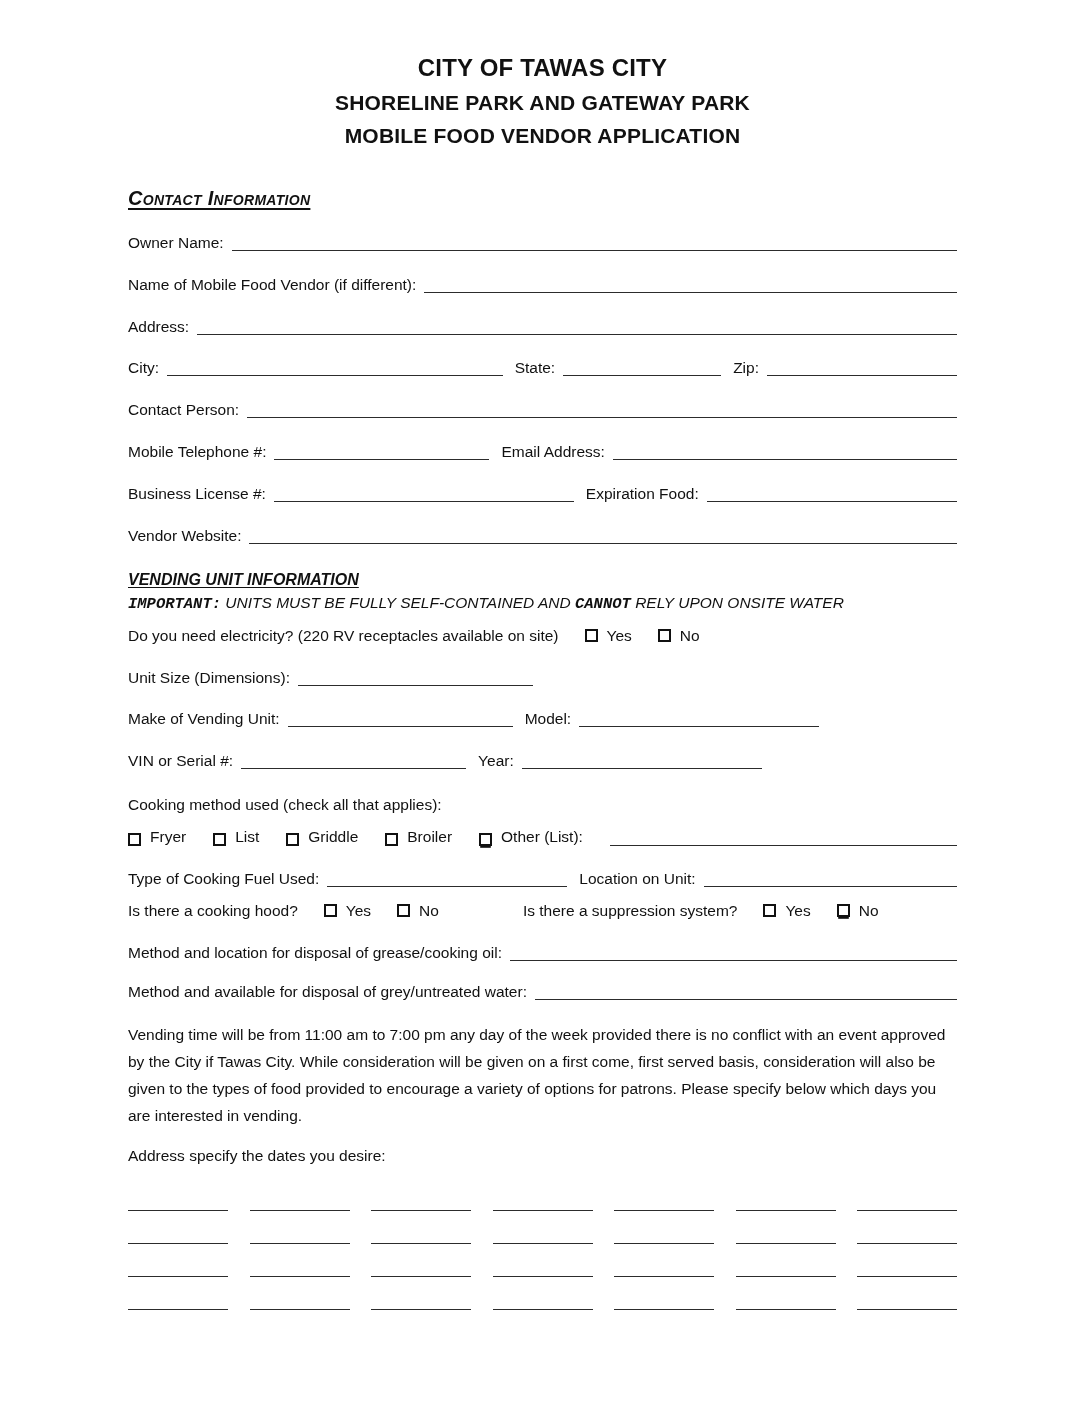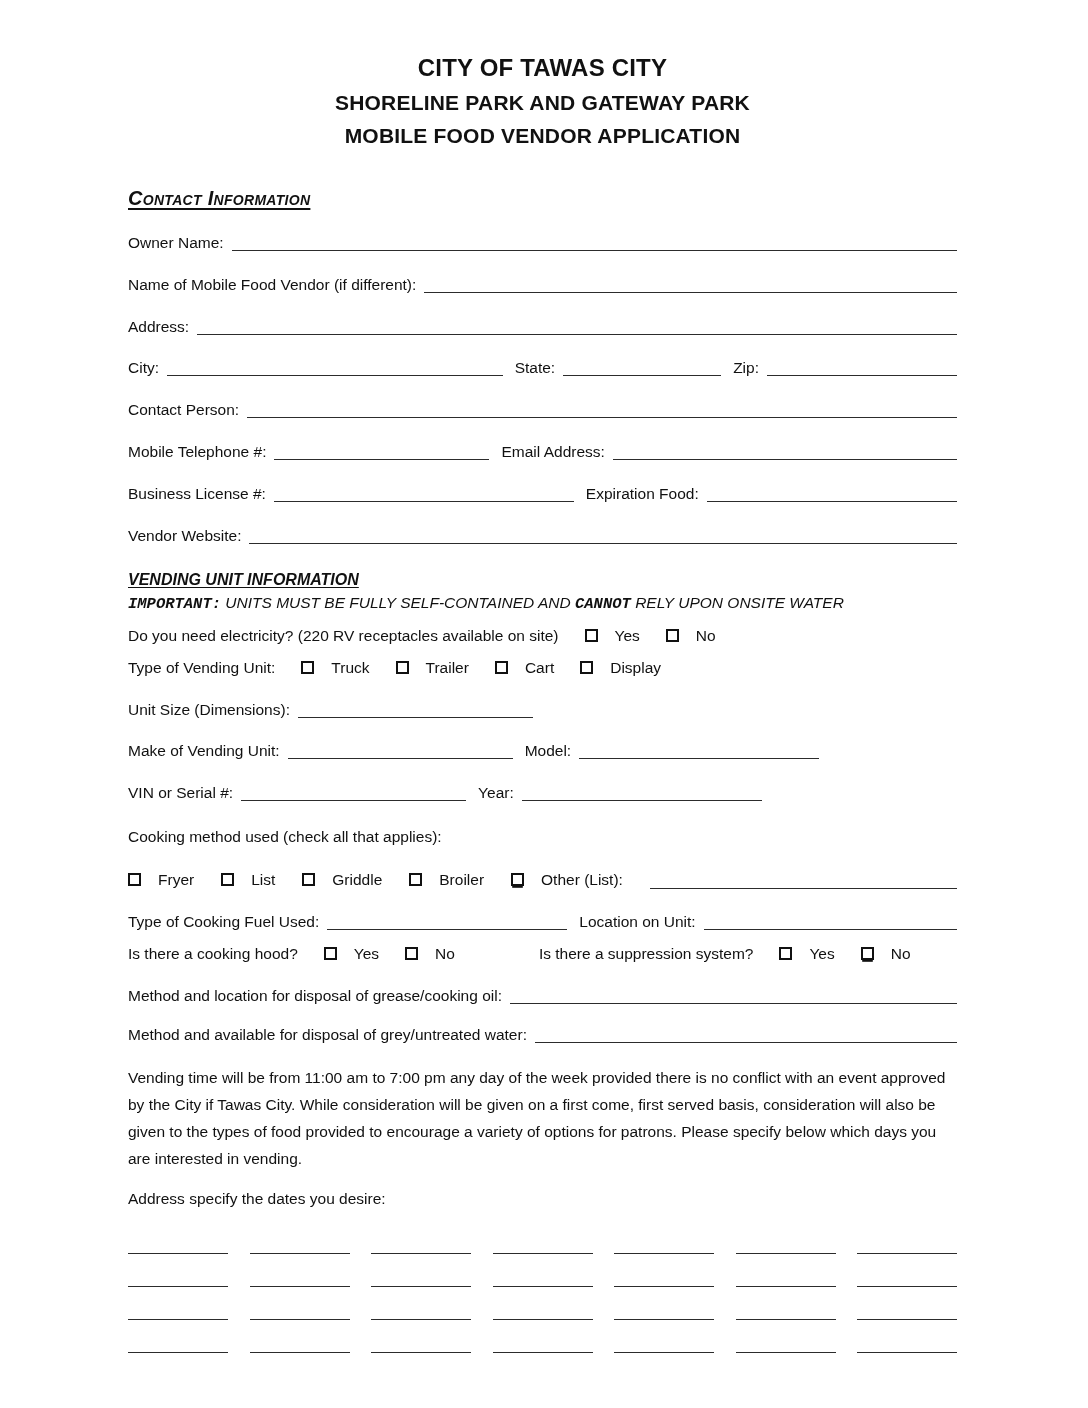--- a/index.html
+++ b/index.html
@@ -35,25 +35,25 @@
   .lbl { white-space:nowrap; padding-right:8px; line-height:1.15; }
   .lbl.mid { padding-left:12px; }
   .line { display:block; border-bottom:1.5px solid #2c2c2c; height:1.1em; }
   .grow { flex:1 1 auto; }
   .w158{width:158px} .w190{width:190px} .w215{width:215px} .w300{width:300px}
   .w235{width:235px} .w225{width:225px} .w240{width:240px}
 
   
   .cbrow { display:flex; align-items:center; margin-top:14px; font-size:15.5px; }
   .cbrow .q { white-space:nowrap; }
-  .cbitem { display:inline-flex; align-items:center; margin-left:26px;gap:8px; }
+  .cbitem { display:inline-flex; align-items:center; margin-left:26px; }
   .cb { width:13px; height:13px; border:2.4px solid #111; margin-right:9px; flex:0 0 auto; background:#fff; }
   .cb.shadow { box-shadow:0 3px 0 -1.2px #111; }
   .cbrow.methods { align-items:flex-end; }
-  .cbrow.methods .cbitem { margin-left:0; margin-right:27px; align-items:center;margin-top:11px; }
+  .cbrow.methods .cbitem { margin-left:0; margin-right:27px; align-items:flex-end; }
   .suppress-q { margin-left:84px; white-space:nowrap; }
 
   .plain-label { margin-top:26px; font-size:15.5px; }
 
   
   .para { margin-top:22px; font-size:15.5px; line-height:1.74; }
   .dates-label { margin-top:17px; font-size:15.5px; }
   .dgrid { margin-top:44px; }
   .drow { display:flex; justify-content:space-between; margin-top:31px; }
   .drow.first { margin-top:0; }
@@ -136,39 +136,20 @@
       <span class="cbitem">
         <span class="cb"></span>
         <span>Yes</span>
       </span>
       <span class="cbitem">
         <span class="cb"></span>
         <span>No</span>
       </span>
     </div>
 
-    <div class="cbrow">
-      <span class="q">Type of Vending Unit:</span>
-      <span class="cbitem">
-        <span class="cb"></span>
-        <span>Truck</span>
-      </span>
-      <span class="cbitem">
-        <span class="cb"></span>
-        <span>Trailer</span>
-      </span>
-      <span class="cbitem">
-        <span class="cb"></span>
-        <span>Cart</span>
-      </span>
-      <span class="cbitem">
-        <span class="cb"></span>
-        <span>Display</span>
-      </span>
-    </div>
 
     <div class="frow">
       <span class="lbl">Unit Size (Dimensions):</span>
       <span class="line w235"></span>
     </div>
 
     <div class="frow">
       <span class="lbl">Make of Vending Unit:</span>
       <span class="line w225"></span>
       <span class="lbl mid">Model:</span>

